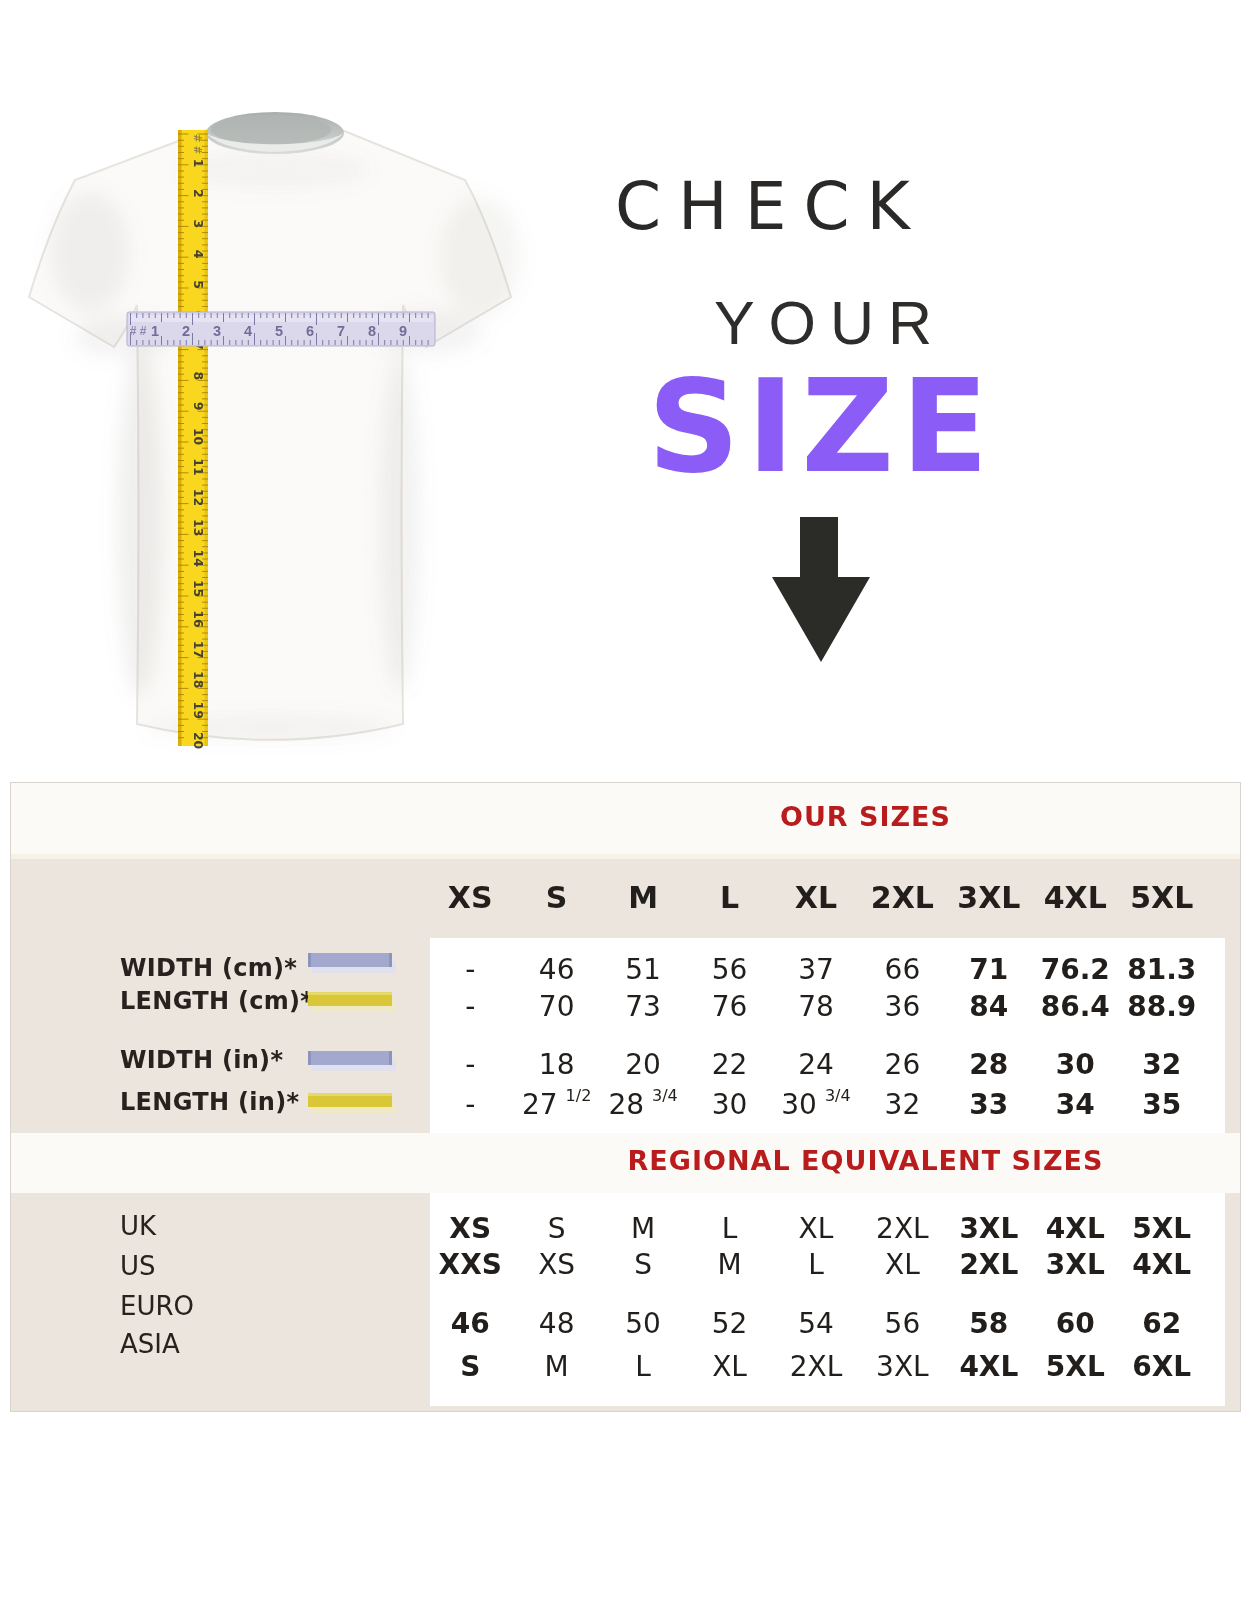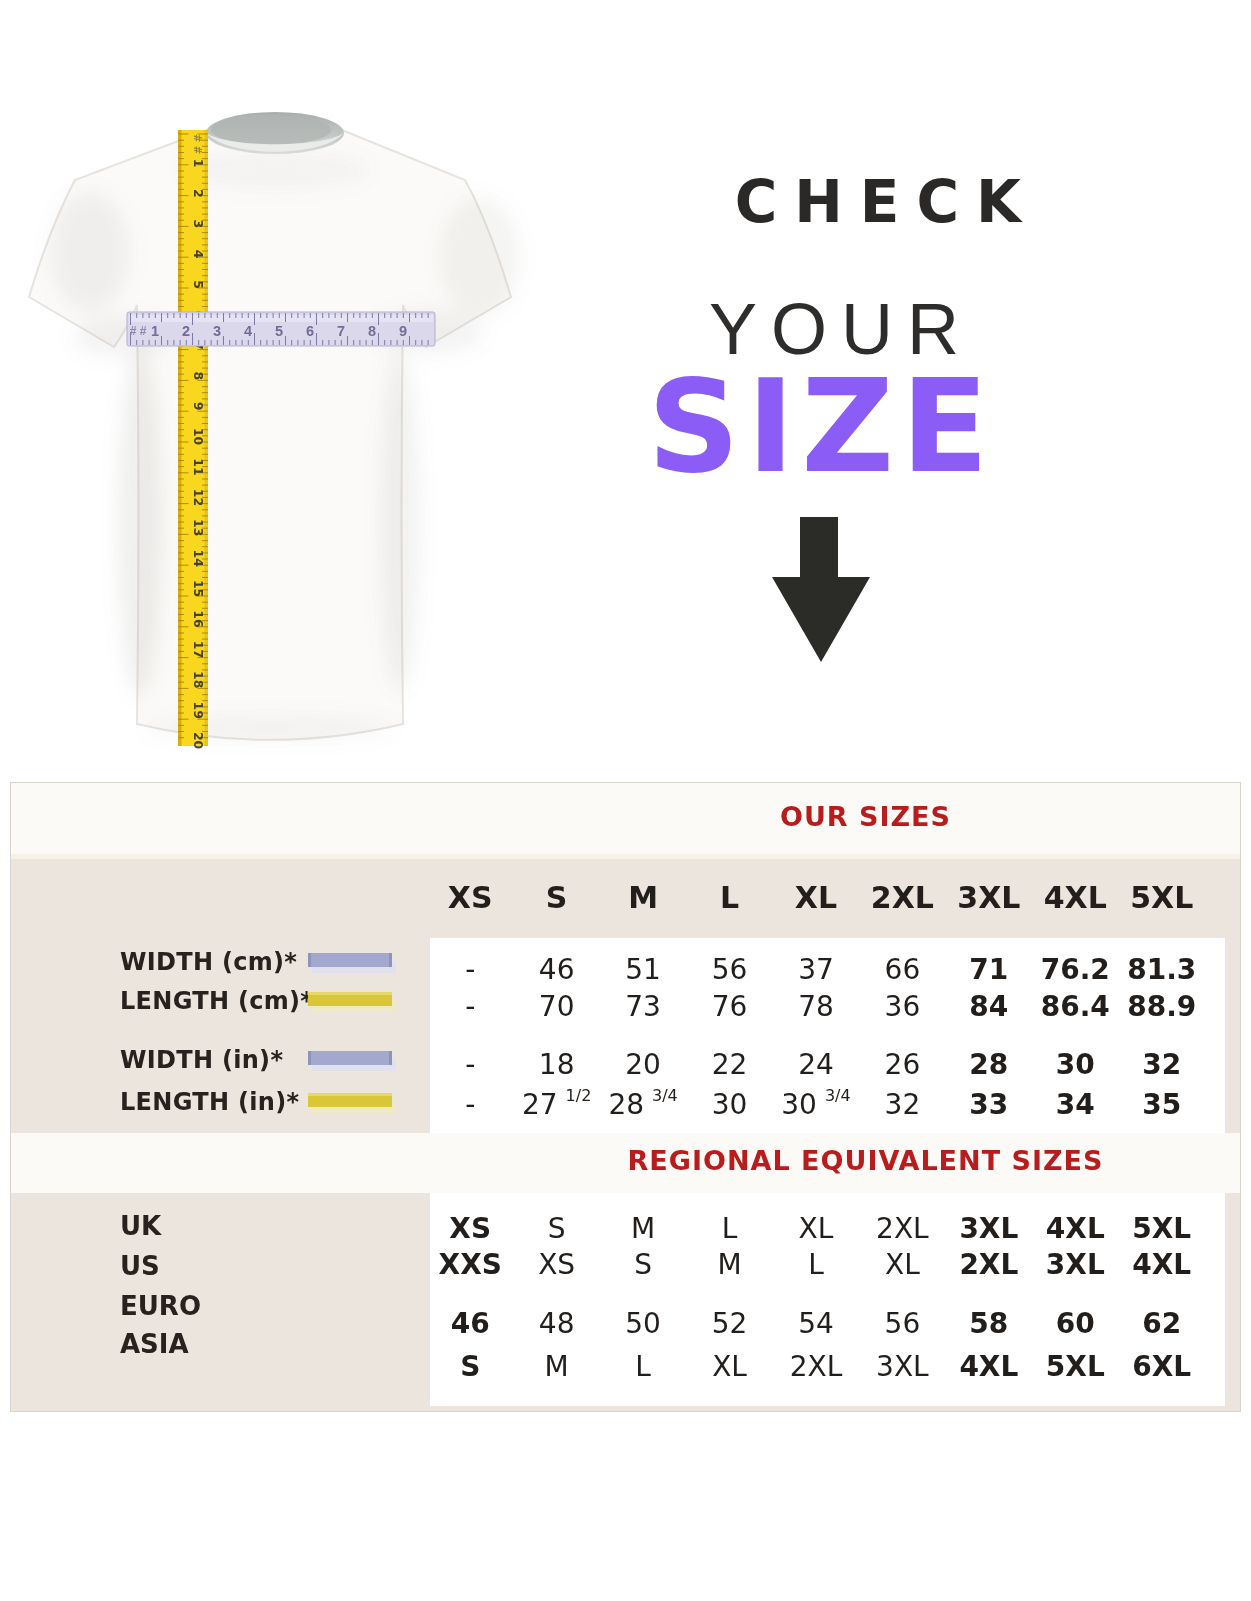--- a/index.html
+++ b/index.html
@@ -3,24 +3,24 @@
 <meta charset="utf-8">
 <style>
   * { margin:0; padding:0; box-sizing:border-box; }
   html,body { width:1251px; height:1601px; background:#ffffff; position:relative;
     font-family:"DejaVu Sans","Liberation Sans",sans-serif; color:#26211e; }
 
   
   .hero { position:absolute; left:0; top:0; width:1251px; height:768px; }
   #shirt-svg { position:absolute; left:28px; top:92px; width:520px; height:680px; }
   .headline { position:absolute; left:598px; top:0; width:440px; height:768px; }
-  .hl-check { position:absolute; left:0; top:168px; width:440px; text-align:right;
-    font-size:58px; font-weight:700; letter-spacing:17px; color:#2a2927; white-space:nowrap; text-indent:17px;}
-  .hl-your  { position:absolute; left:16px; top:288px; width:440px; text-align:center;
-    font-family:"Liberation Sans",sans-serif; font-size:72px; font-weight:400; letter-spacing:14px; color:#2e2d2b; white-space:nowrap; text-indent:14px;}
+  .hl-check { position:absolute; left:0; top:168px; width:440px; text-align:left;
+    font-size:66px; font-weight:400; letter-spacing:17px; color:#2a2927; white-space:nowrap; text-indent:17px;}
+  .hl-your  { position:absolute; left:5px; top:288px; width:440px; text-align:center;
+    font-family:"Liberation Sans",sans-serif; font-size:61px; font-weight:400; letter-spacing:14px; color:#2e2d2b; white-space:nowrap; text-indent:14px;}
   .hl-size  { position:absolute; left:0; top:352px; width:440px; text-align:center;
     font-size:128px; font-weight:700; letter-spacing:7px; color:#8b5cf6; white-space:nowrap; text-indent:7px;}
   .hl-arrow { position:absolute; left:174px; top:517px; width:98px; height:145px; }
 
   
   .card { position:absolute; left:10px; top:782px; width:1231px; height:630px;
     border:1px solid #d9d4cd; background:#ece5de; }
   .band-title { position:relative; width:100%; height:76px; background:#fcfaf7;
     border-bottom:5px solid #f8f1e8; }
   .band-title.small { height:60px; border-bottom:none;text-align:right; }
@@ -49,21 +49,21 @@
     font-size:24px; font-weight:700; color:#27221e; letter-spacing:0.3px; white-space:nowrap; }
   .swatch { position:absolute; left:297px; width:84px; height:14px; }
   .swatch .shadow { position:absolute; left:4px; right:-4px; top:8px; height:12px; }
   .swatch .bar { position:absolute; left:0; top:0; width:100%; height:14px; }
   .swatch.lavender .bar { background:#a3a8cf; border-left:3px solid #8e93bd; border-right:3px solid #8e93bd; }
   .swatch.lavender .shadow { background:#e0e1ed; }
   .swatch.yellow .bar { background:#d9c738; border-top:3px solid #e5da67; }
   .swatch.yellow .shadow { background:#efe9c6; }
 
   .region-label { position:absolute; left:109px; height:30px; display:flex; align-items:center;
-    font-size:26px; font-weight:700; color:#27221e; white-space:nowrap; }
+    font-size:26px; font-weight:400; color:#27221e; white-space:nowrap; }
 
   
   .tape-num { font:700 12.5px "DejaVu Sans",sans-serif; fill:#474233; }
   .tape-hash { font:700 10px "DejaVu Sans",sans-serif; fill:#6b6350; opacity:.7; }
   .ruler-num { font:700 14.5px "Liberation Sans",sans-serif; fill:#716d97; }
   .ruler-hash { font:700 12px "Liberation Sans",sans-serif; fill:#8b87ac; }
 </style>
 </head>
 <body>
 
@@ -191,21 +191,21 @@
           <span>3XL</span>
         </div>
         <div class="cell b">
           <span>4XL</span>
         </div>
         <div class="cell b">
           <span>5XL</span>
         </div>
       </div>
 
-    <div class="legend-label" style="top:89px">WIDTH (cm)*</div>
+    <div class="legend-label" style="top:95px">WIDTH (cm)*</div>
     <div class="legend-label" style="top:128px">LENGTH (cm)*</div>
     <div class="legend-label" style="top:187px">WIDTH (in)*</div>
     <div class="legend-label" style="top:229px">LENGTH (in)*</div>
 
     <div class="swatch lavender" style="top:94px">
         <div class="shadow"></div>
         <div class="bar"></div>
       </div>
     <div class="swatch yellow" style="top:133px">
         <div class="shadow"></div>

